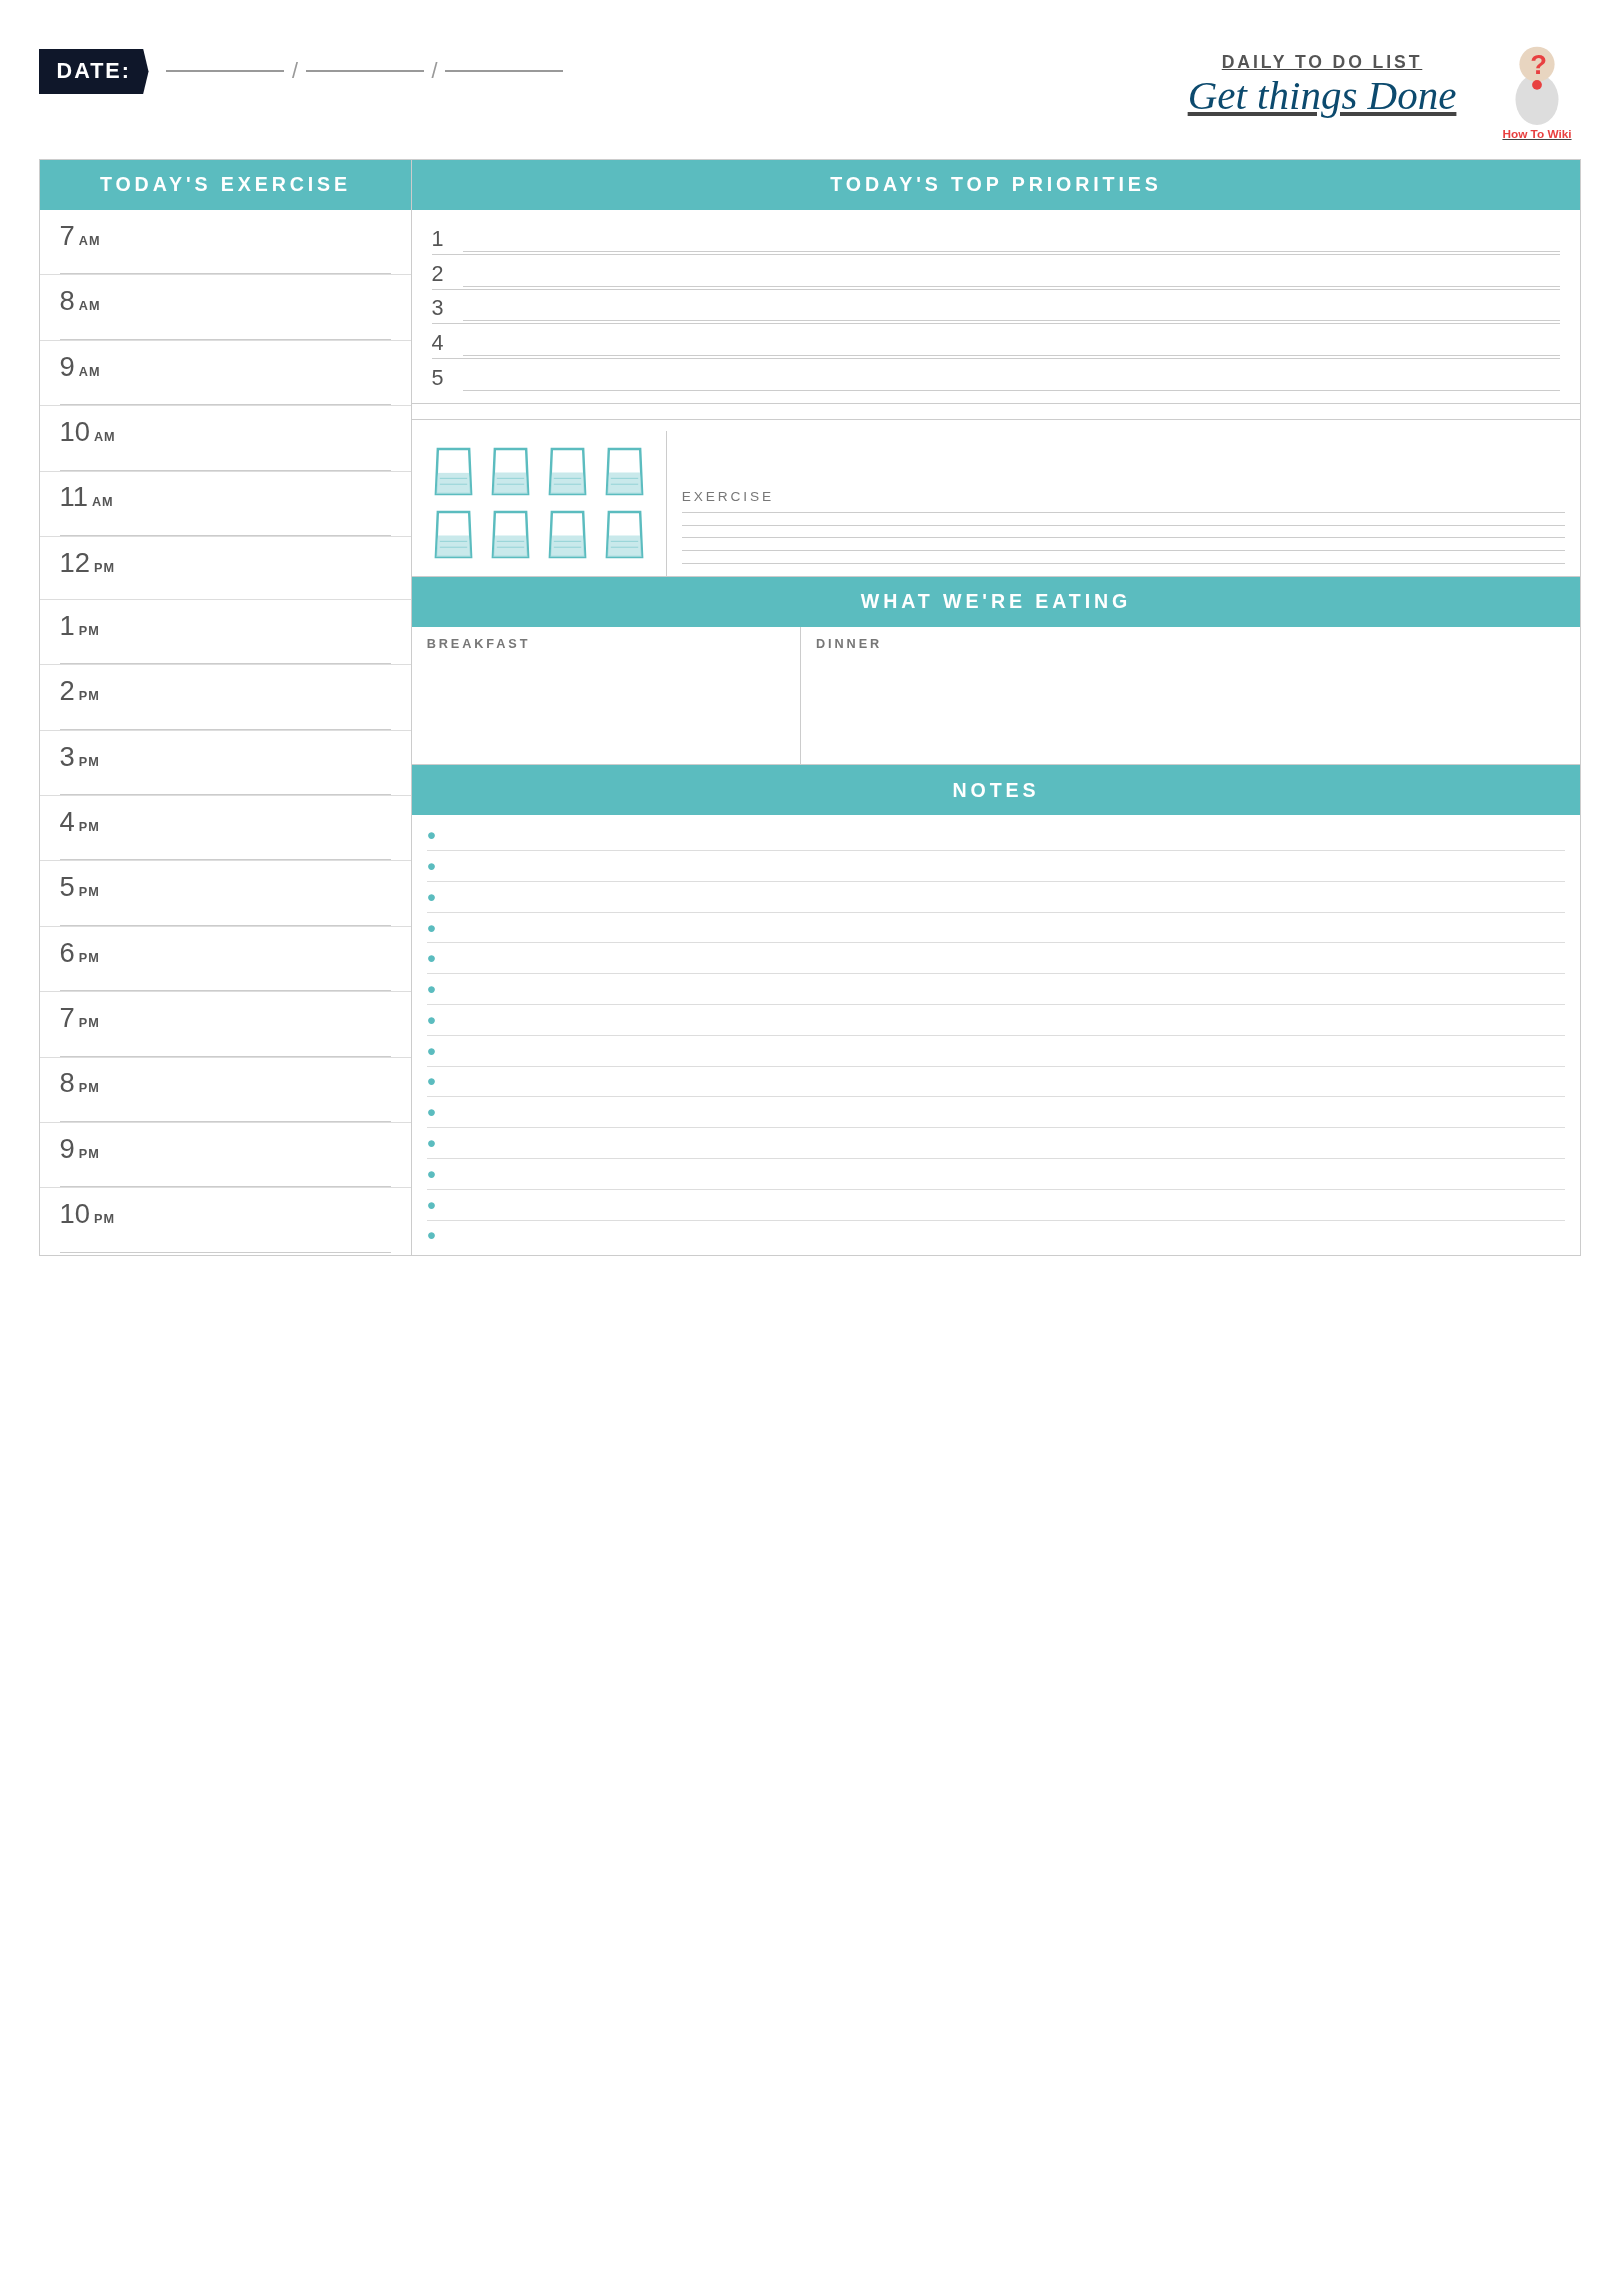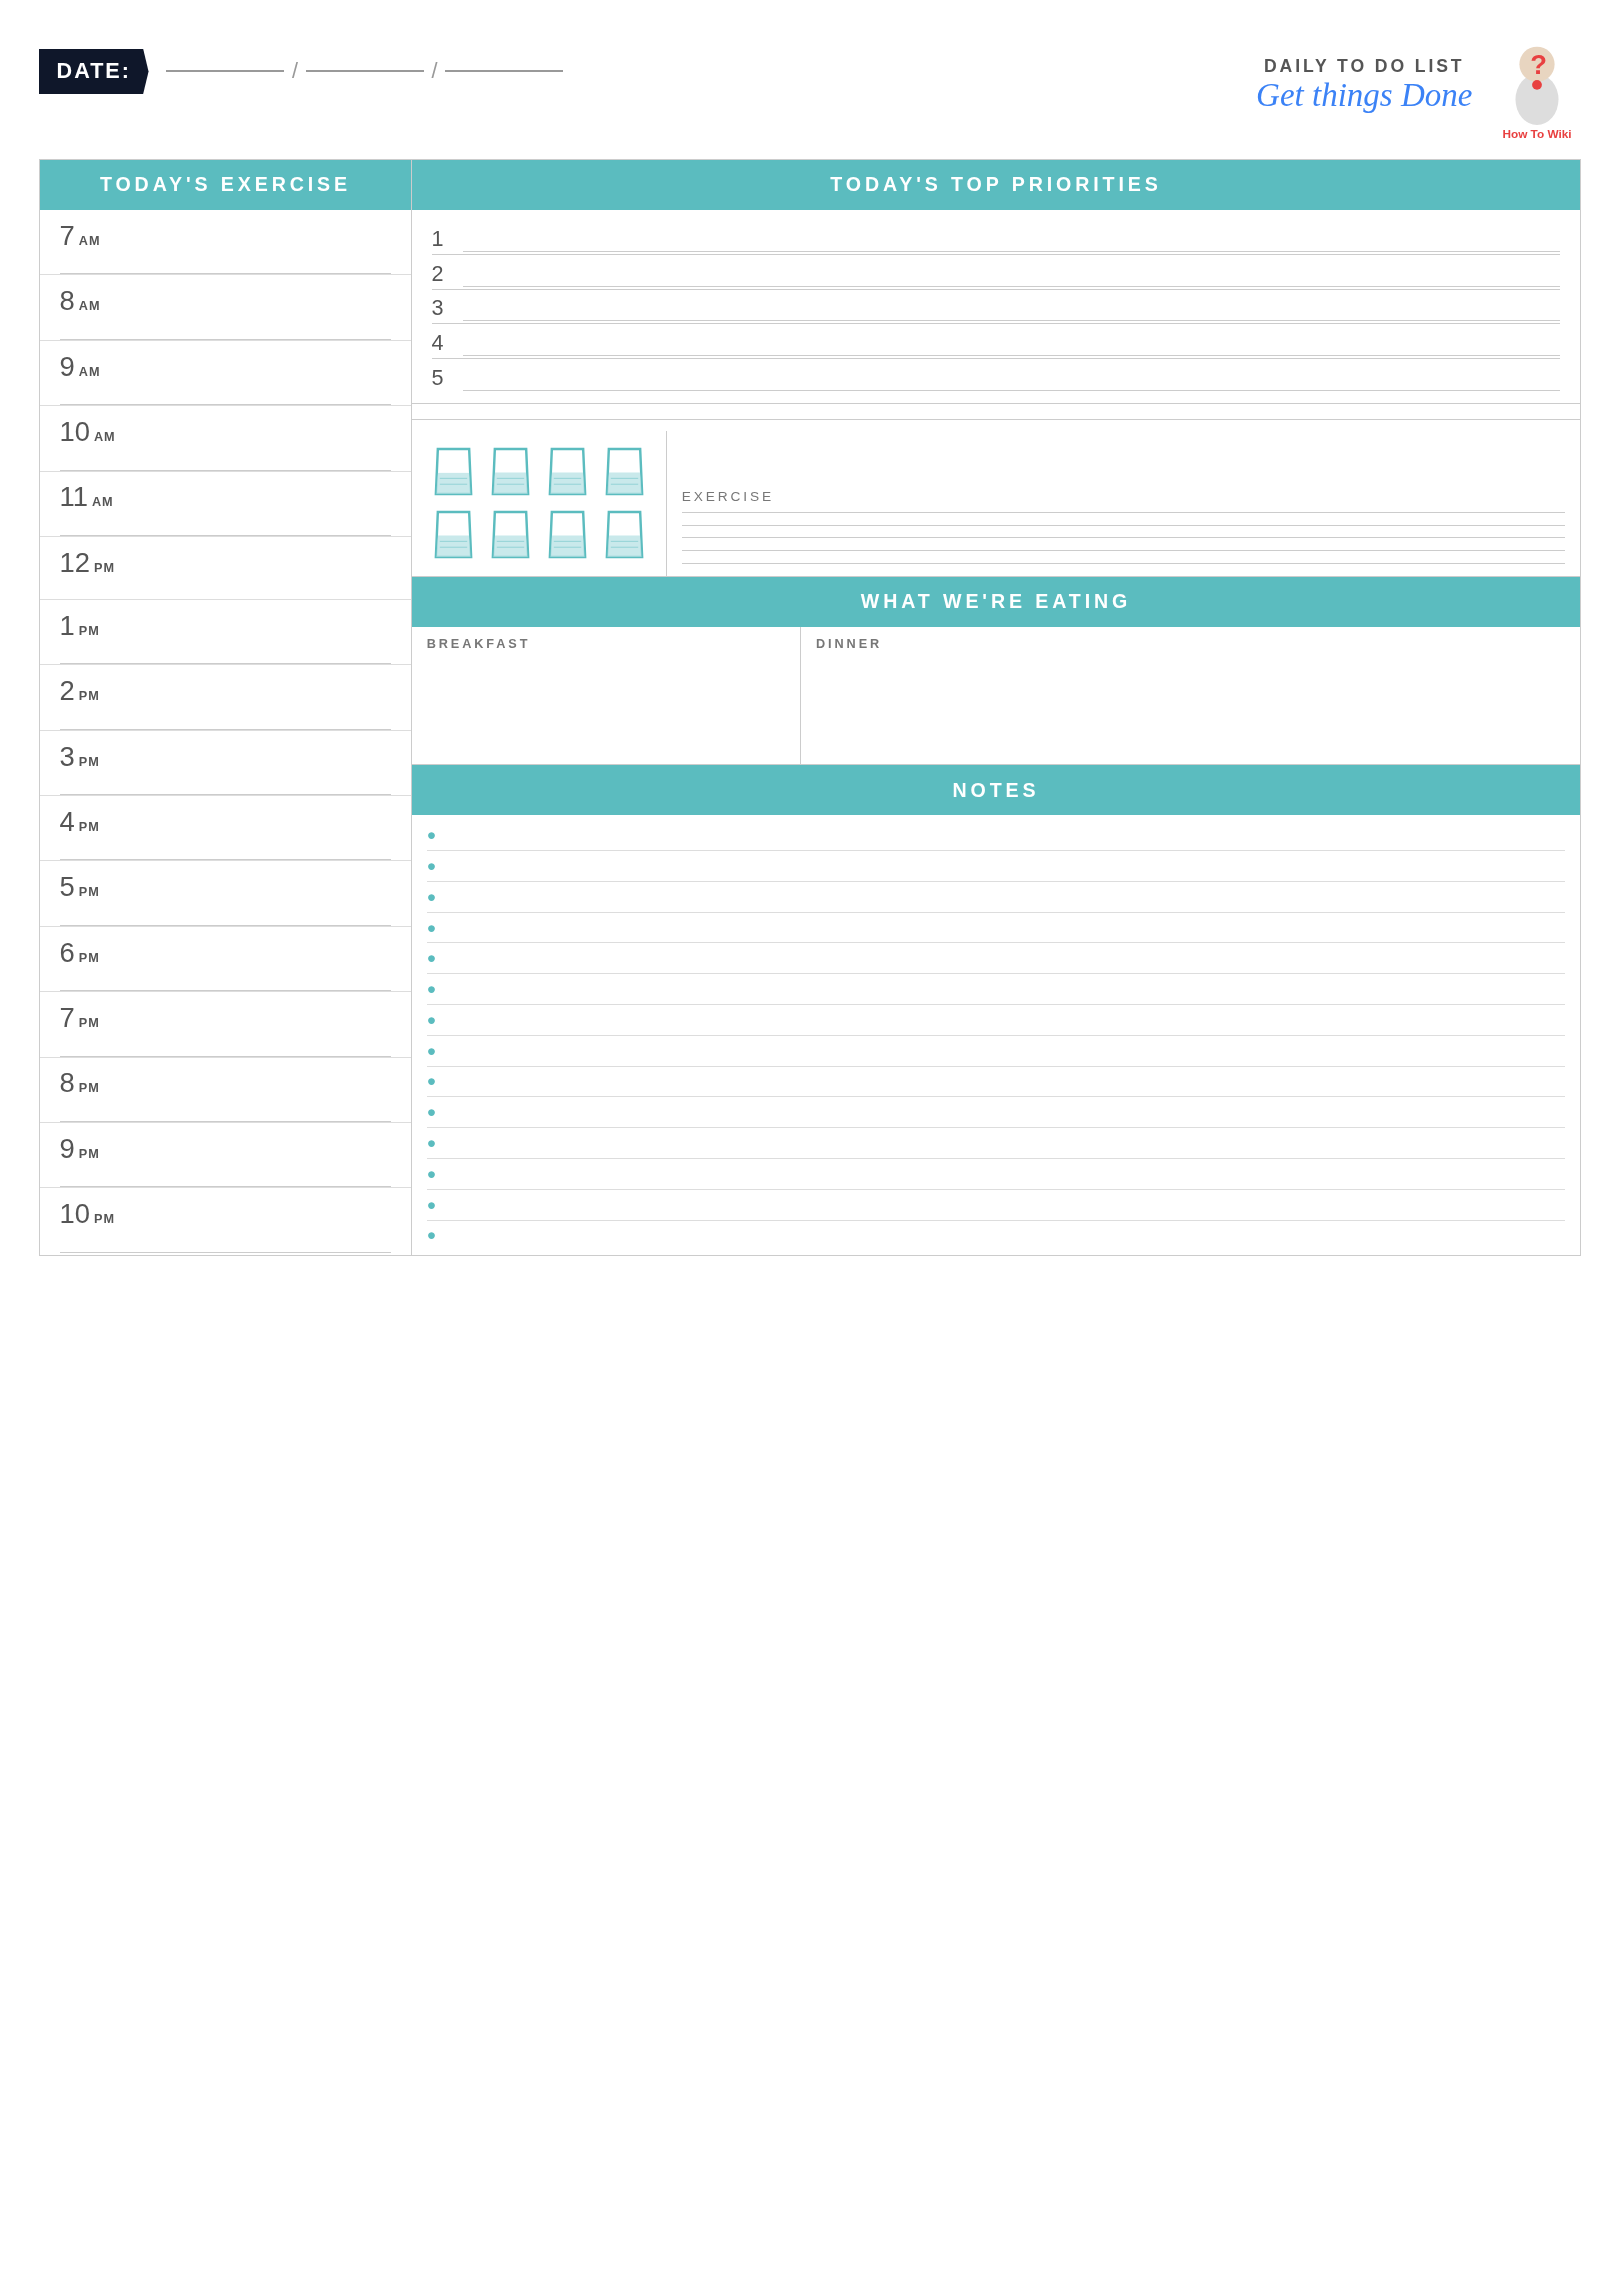--- a/index.html
+++ b/index.html
@@ -51,23 +51,23 @@
       text-align: center;
     }
     .daily-subtitle {
       font-size: 17.6px;
       font-weight: bold;
       letter-spacing: 2.9px;
       color: #555;
       text-transform: uppercase;
     }
     .get-things-done {
-      font-size: 33px;
+      font-size: 41px;
       font-style: italic;
-      color: #3b82f6;
+      color: #0c4a6e;
       font-family: Georgia, serif;
       line-height: 1.1;
     }
 
     .logo-area {
       display: flex;
       flex-direction: column;
       align-items: center;
       margin-left: 19.6px;
     }
@@ -273,21 +273,21 @@
     <div class="date-label">DATE:</div>
     <div class="date-fields">
       <span class="date-underline"></span>
       /
       <span class="date-underline"></span>
       /
       <span class="date-underline"></span>
     </div>
   </div>
 
-  <div style="display:flex; align-items:center; gap:1px;">
+  <div style="display:flex; align-items:center; gap:17px;text-decoration:underline;">
     <div class="header-right">
       <div class="daily-subtitle">DAILY TO DO LIST</div>
       <div class="get-things-done">Get things Done</div>
     </div>
     <div class="logo-area">
 
       <svg width="88" height="98" viewBox="0 0 90 100">
 
         <ellipse cx="45" cy="72" rx="22" ry="26" fill="#ddd"></ellipse>
 

